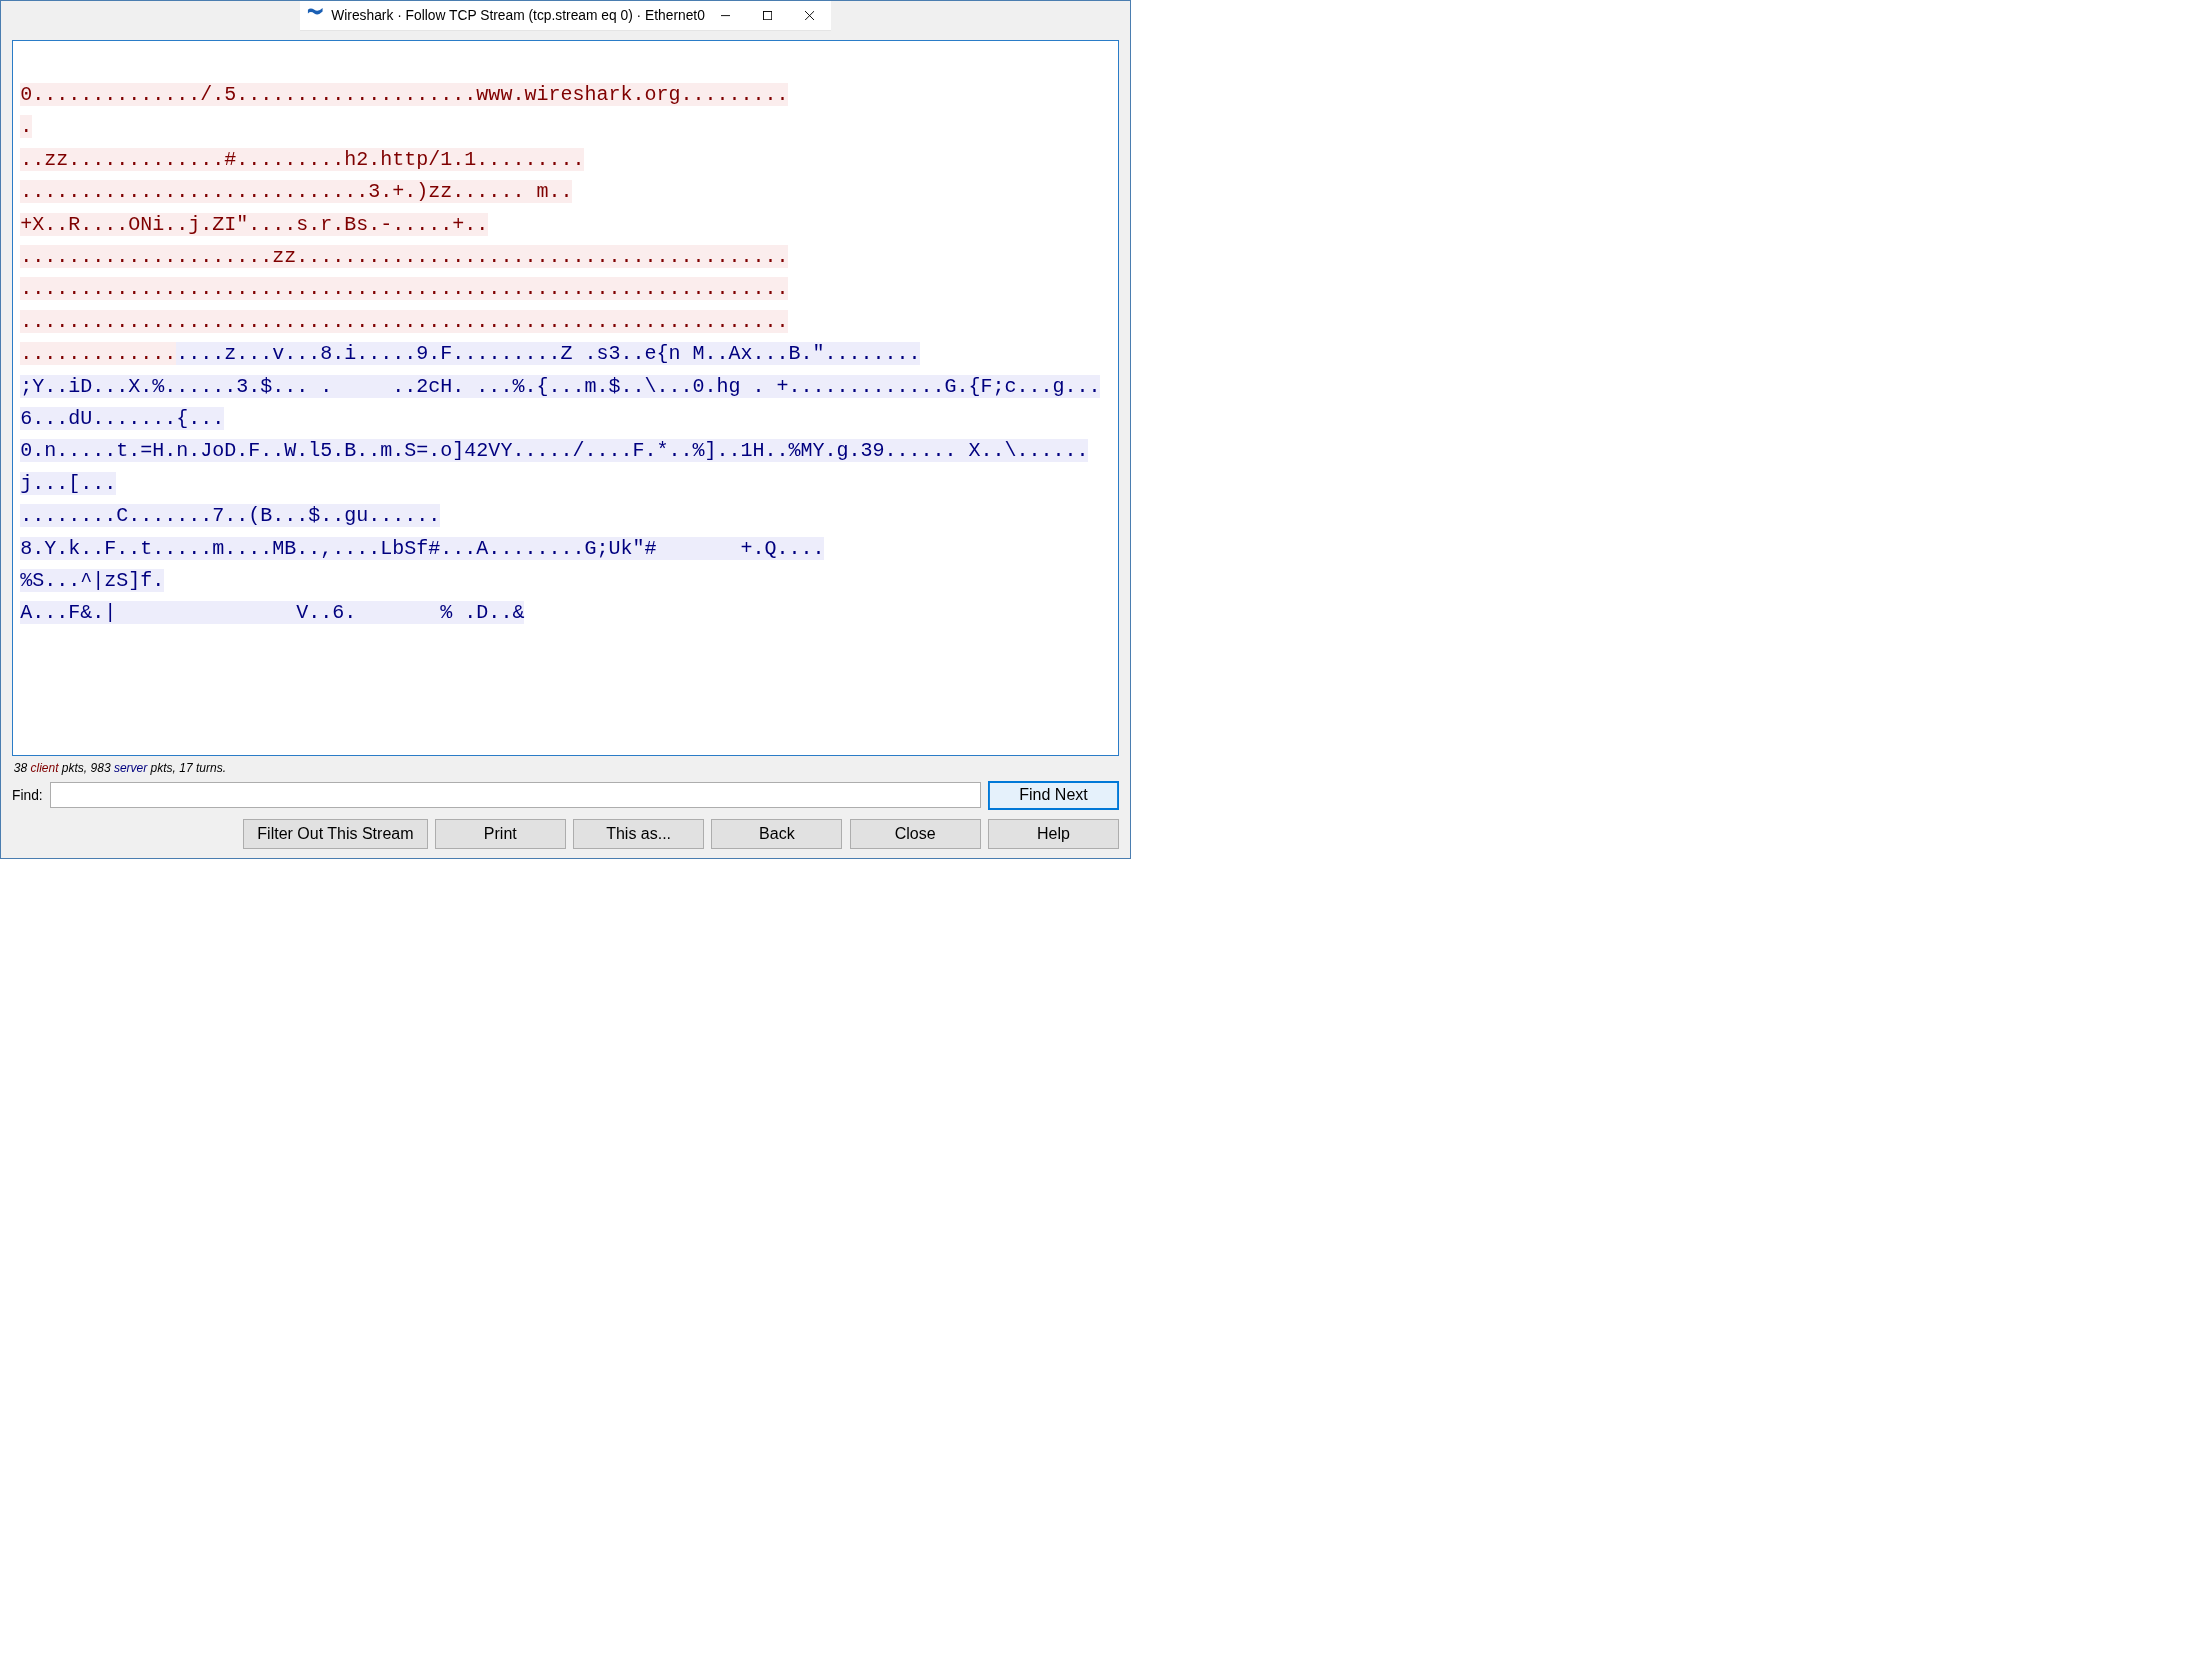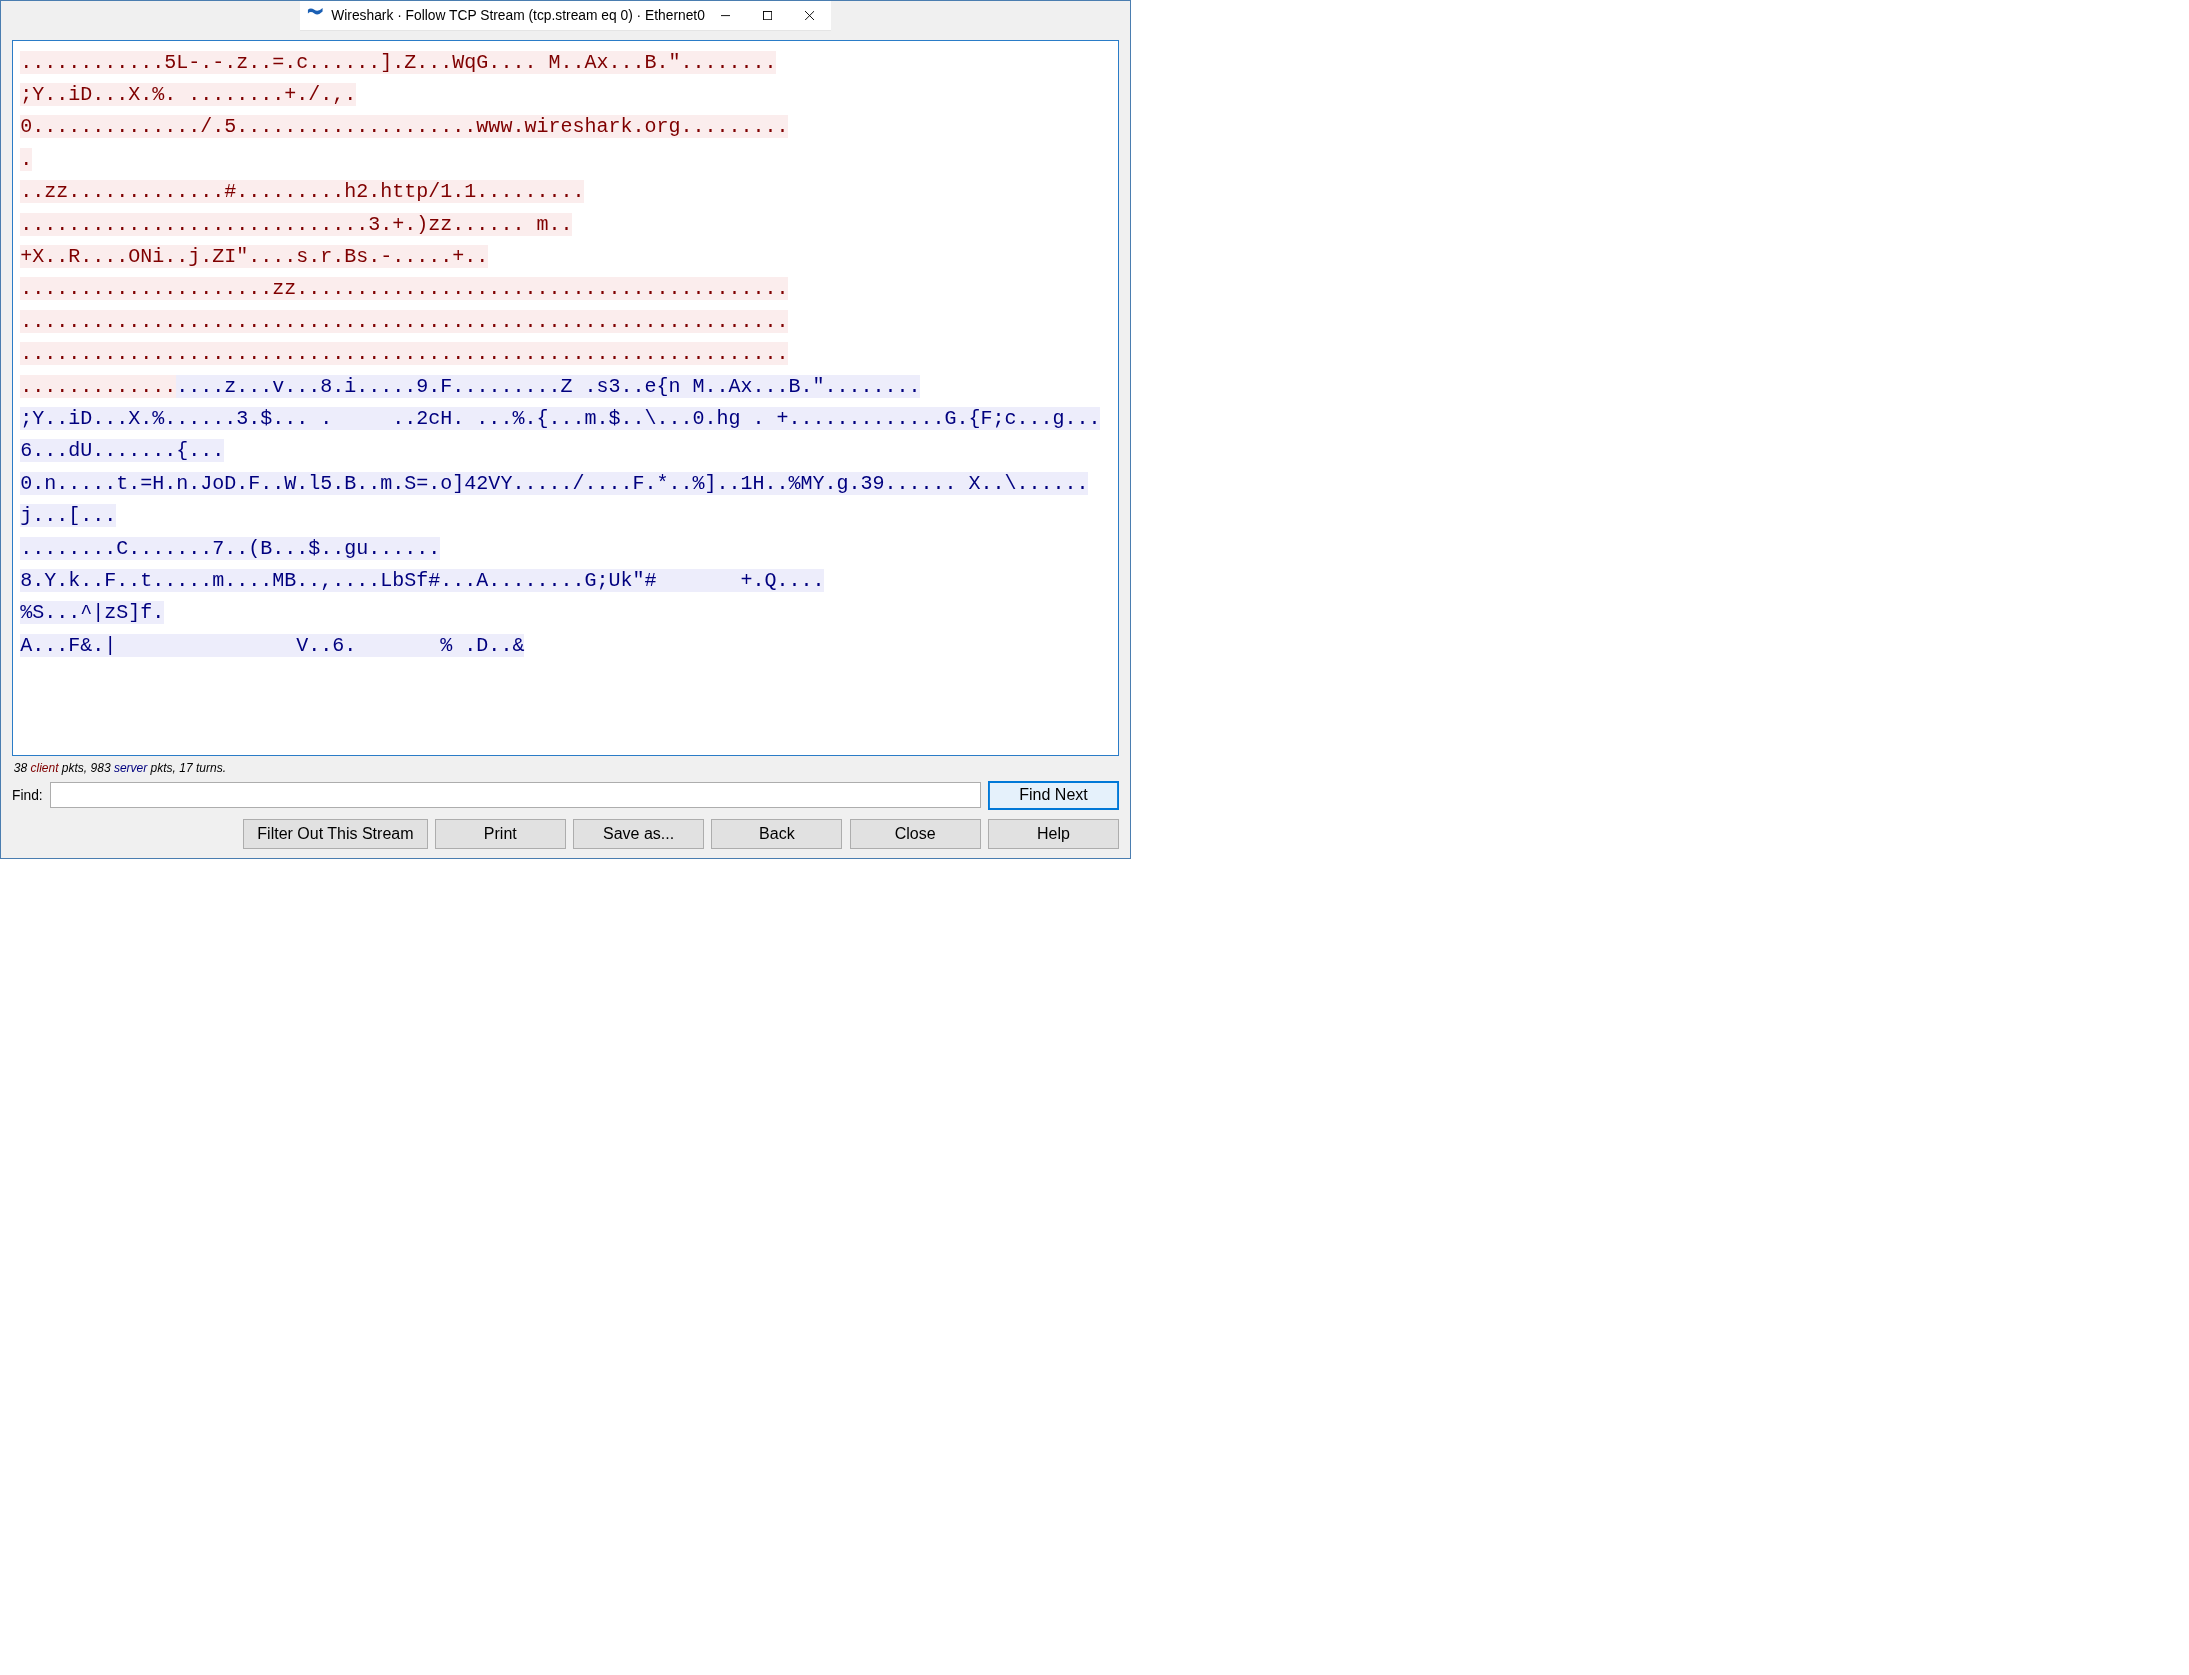--- a/index.html
+++ b/index.html
@@ -244,22 +244,21 @@
           <line x1="10" y1="0" x2="0" y2="10" stroke="#000" stroke-width="1"></line>
         </svg>
       </div>
     </div>
   </div>
 
   <div class="content">
 
     <div class="stream-box-wrap">
       <div class="stream-scroll">
-        <div class="stream-content" id="stream-content"><span class="seg client">............5L-.-.z..=.c......].Z...WqG.... M..Ax...B."........
-;Y..iD...X.%. ........+./.,.</span><span class="seg client">
+        <div class="stream-content" id="stream-content"><span class="seg client">
 0............../.5....................www.wireshark.org.........
 .</span><span class="seg client">
 ..zz.............#.........h2.http/1.1.........
 .............................3.+.)zz...... m..
 +X..R....ONi..j.ZI"....s.r.Bs.-.....+..</span><span class="seg client">
 .....................zz.........................................
 ................................................................
 ................................................................
 .............</span><span class="seg server">....z...v...8.i.....9.F.........Z .s3..e{n M..Ax...B."........
 ;Y..iD...X.%......3.$... .     ..2cH. ...%.{...m.$..\...0.hg . +.............G.{F;c...g...6...dU.......{...
@@ -287,21 +286,21 @@
     </div>
 
     <div class="row bottom-buttons">
       <div class="btn wide">
         <span>Filter Out This Stream</span>
       </div>
       <div class="btn">
         <span>Print</span>
       </div>
       <div class="btn">
-        <span>Save as...</span>
+        <span>This as...</span>
       </div>
       <div class="btn">
         <span>Back</span>
       </div>
       <div class="btn">
         <span>Close</span>
       </div>
       <div class="btn">
         <span>Help</span>
       </div>

